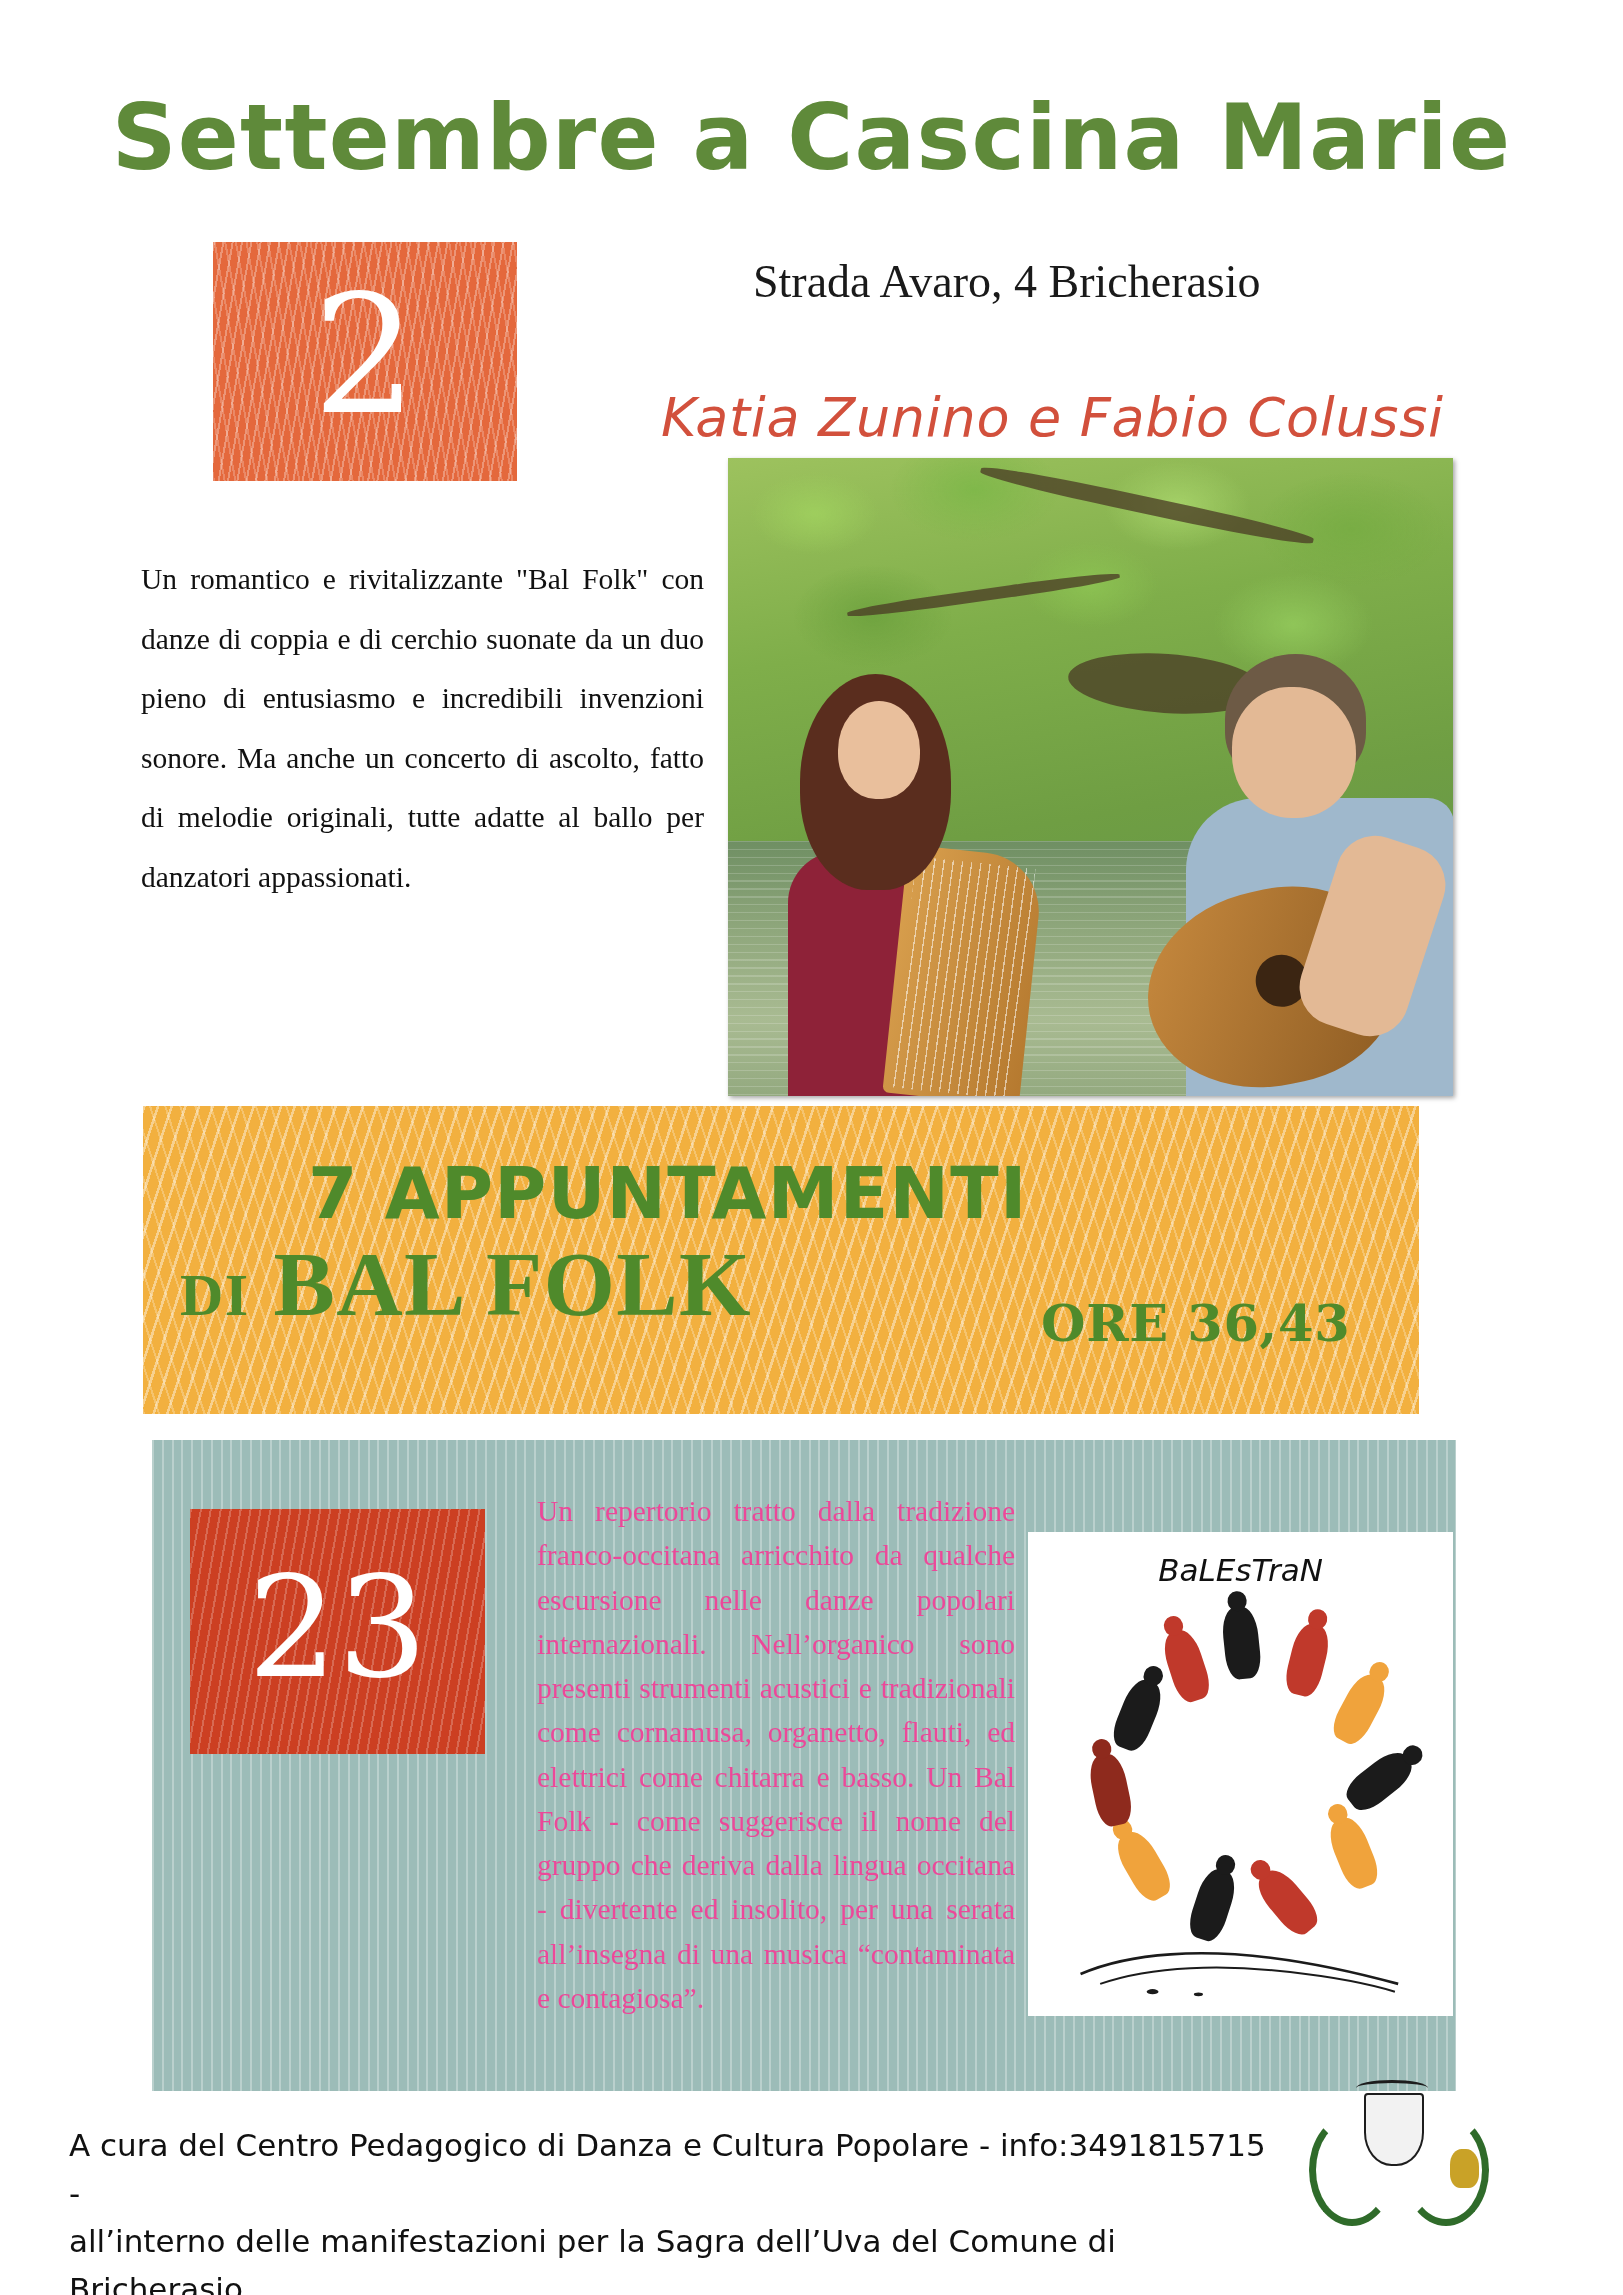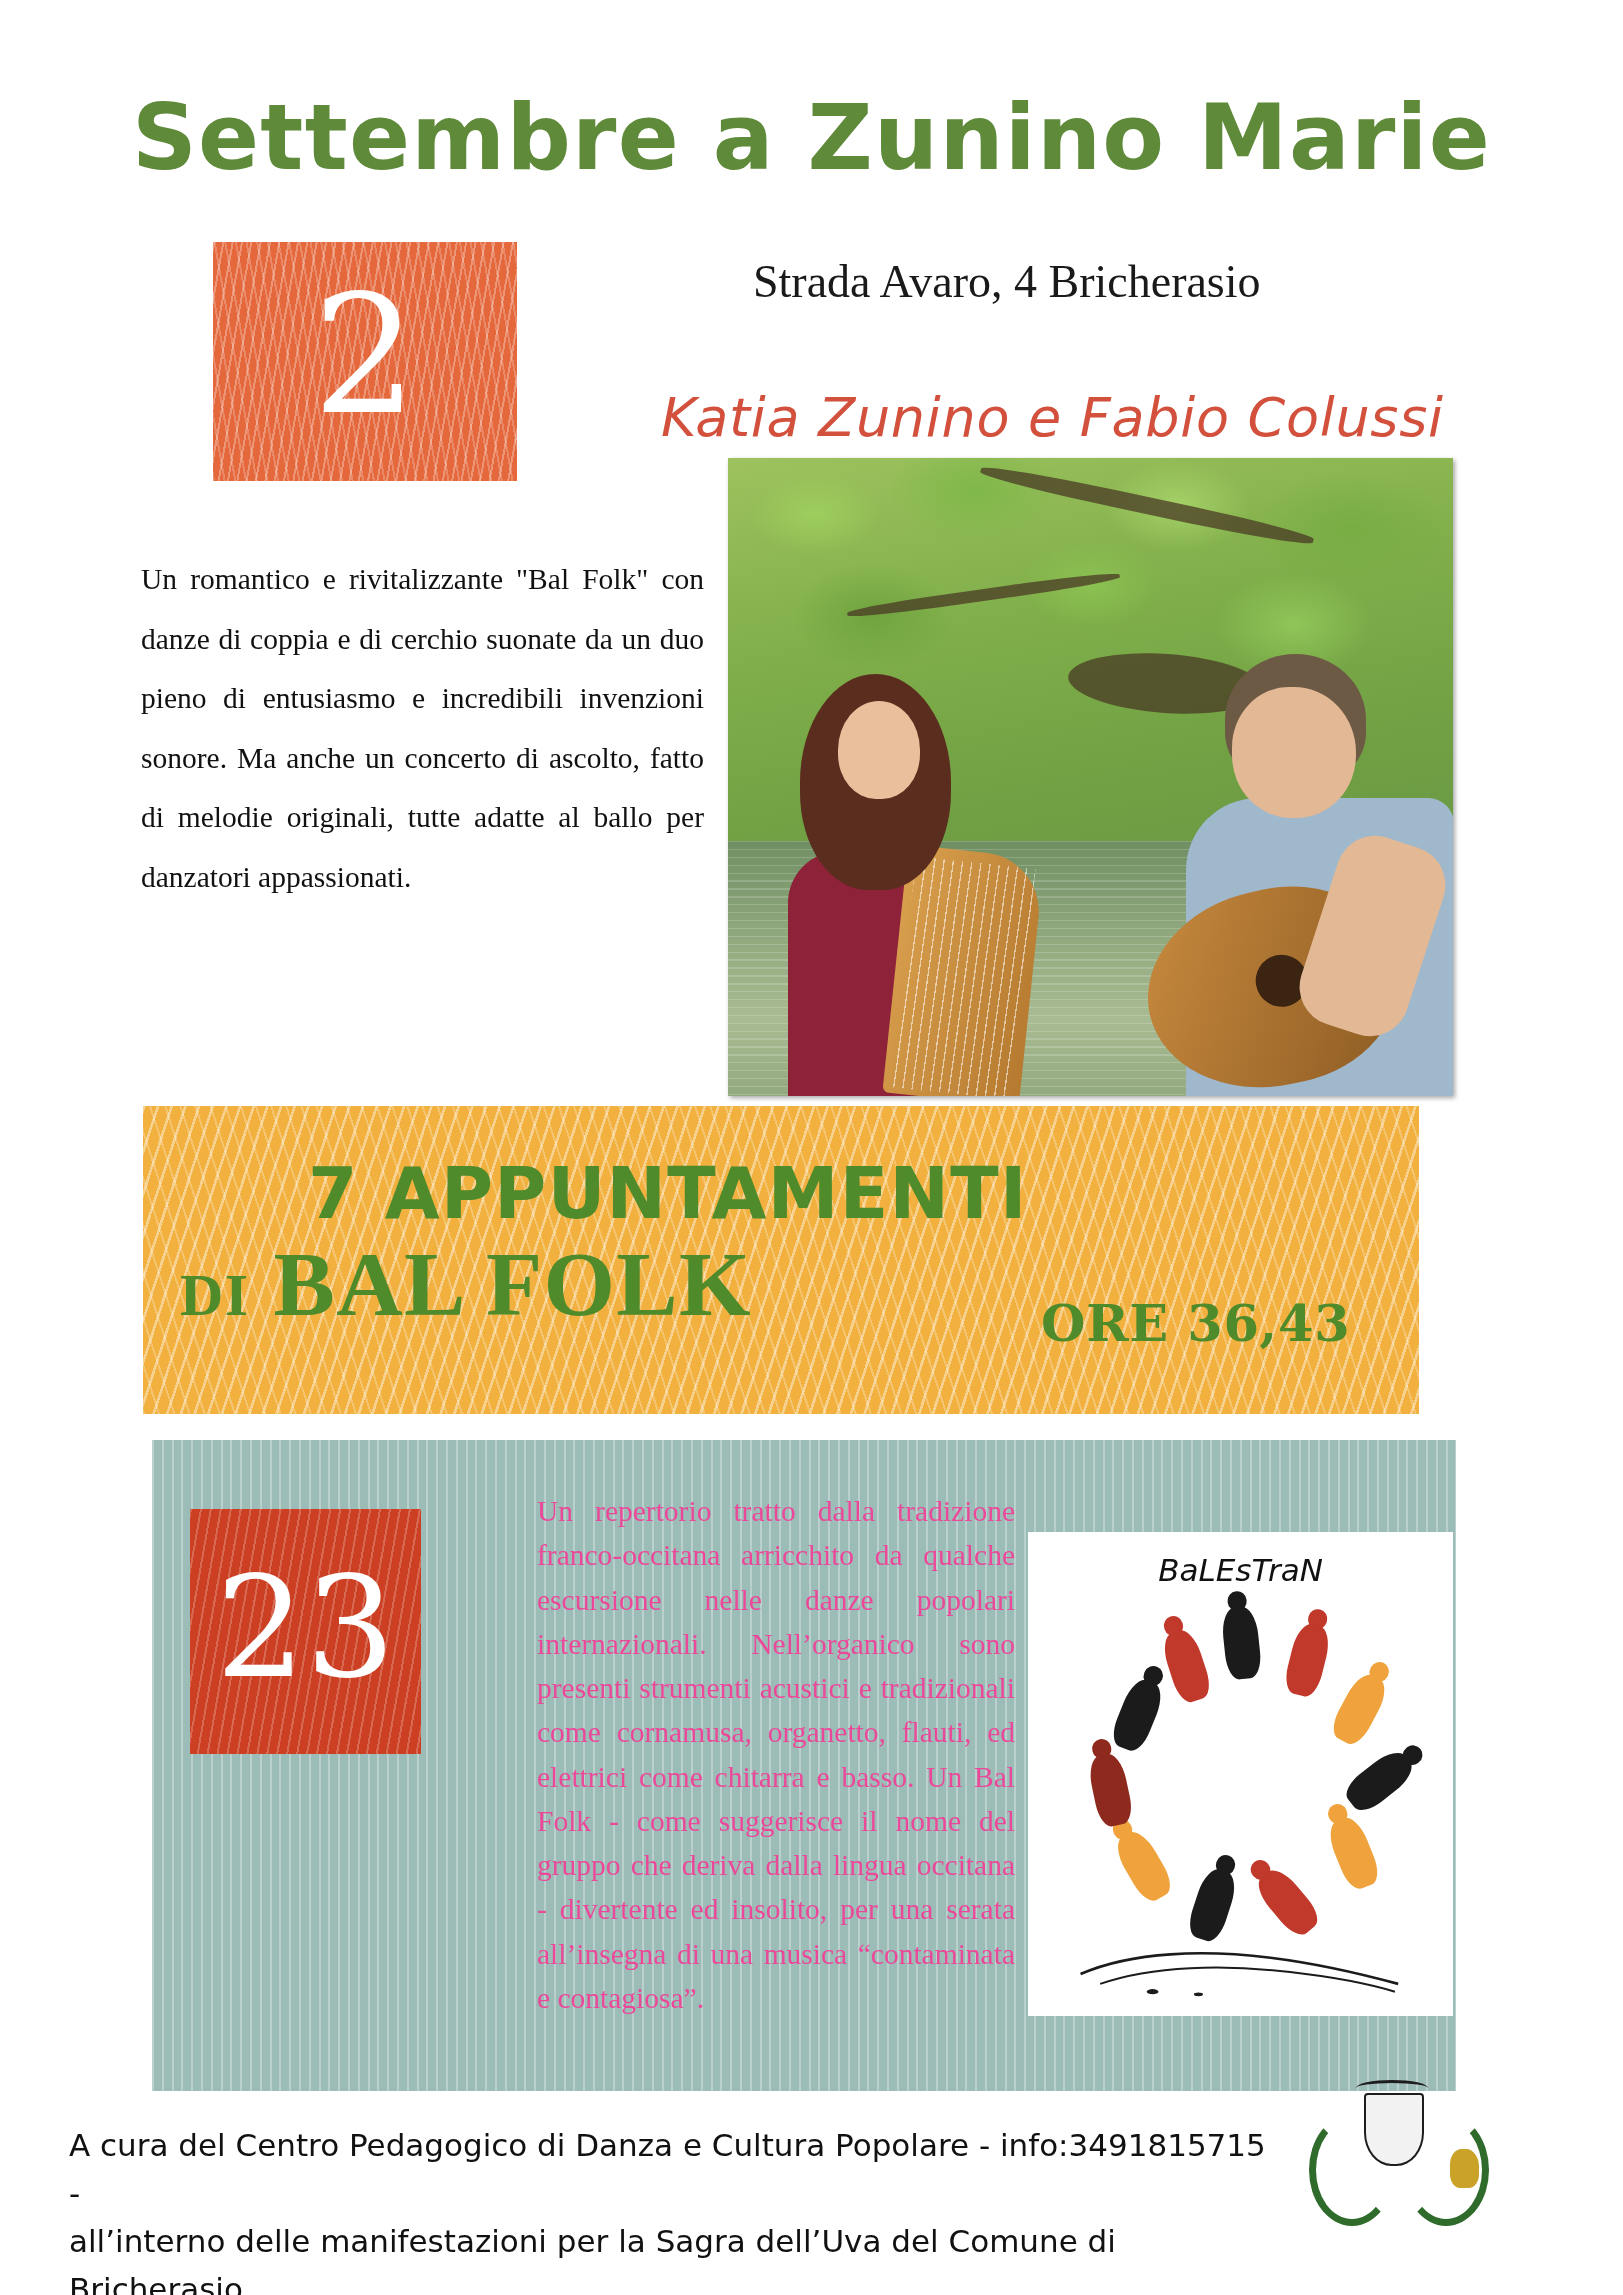--- a/index.html
+++ b/index.html
@@ -242,21 +242,21 @@
     background:
       repeating-linear-gradient(90deg, rgba(255,255,255,0.30) 0px, rgba(255,255,255,0.30) 2px, rgba(0,0,0,0) 2px, rgba(0,0,0,0) 9.8px),
       #9cbcb8;
   }
 
   
   .badge-23 {
     position: absolute;
     left: 190px;
     top: 1509px;
-    width: 231px;
+    width: 295px;
     height: 245px;
     background:
       repeating-linear-gradient(100deg, rgba(255,255,255,0.22) 0px, rgba(255,255,255,0.22) 2px, rgba(0,0,0,0) 2px, rgba(0,0,0,0) 9.8px),
       #cc3f22;
     display: flex;
     align-items: center;
     justify-content: center;
   }
   .badge-23 .num {
     font-family: "DejaVu Serif", serif;
@@ -356,21 +356,21 @@
   .crest-laurel-r { left: 110px; transform: scaleX(-1); }
   .crest-band {
     position: absolute; left: 63px; top: 27.5px; width: 72px; height: 13px;
     border-top: 3.3px solid #1d1d1d;
     border-radius: 50%;
   }
 </style>
 </head>
 <body>
 
-<div class="poster-title">Settembre a Zunino Marie</div>
+<div class="poster-title">Settembre a Cascina Marie</div>
 
 <div class="badge-2">
   <span class="num">2</span>
 </div>
 
 <div class="address">Strada Avaro, 4 Bricherasio</div>
 
 <div class="artists">Katia Zunino e Fabio Colussi</div>
 
 <div class="para-1">Un romantico e rivitalizzante "Bal Folk" con danze di coppia e di cerchio suonate da un duo pieno di entusiasmo e incredibili invenzioni sonore. Ma anche un concerto di ascolto, fatto di melodie originali, tutte adatte al ballo per danzatori appassionati.</div>

